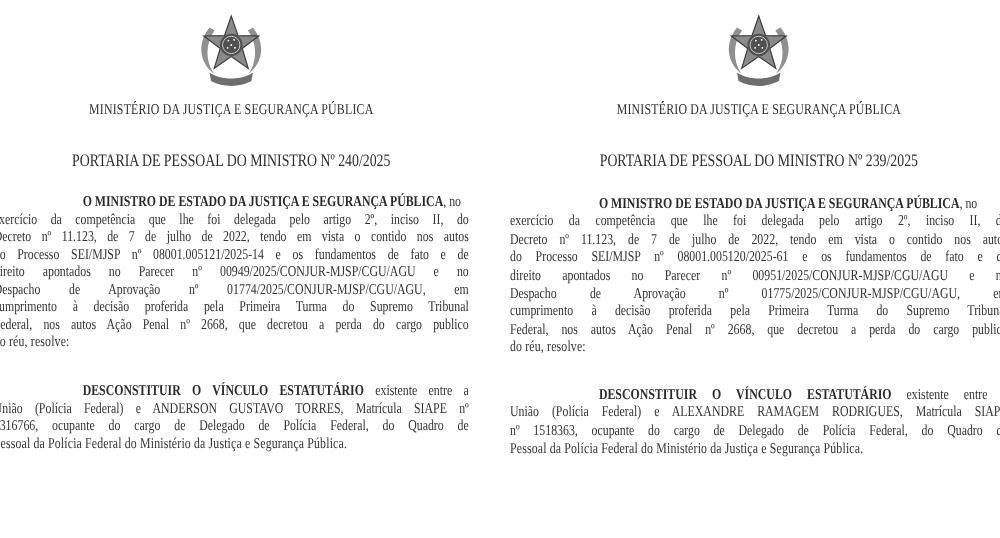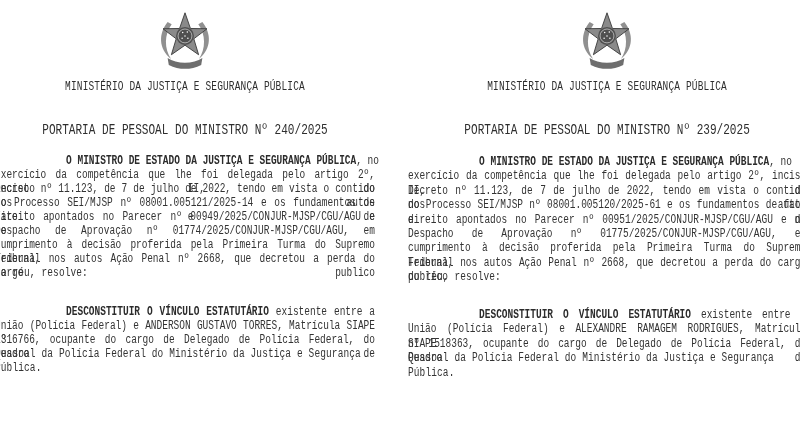--- a/index.html
+++ b/index.html
@@ -1,17 +1,17 @@
 <!DOCTYPE html>
 <html><head>
 <meta charset="utf-8">
 <style>
   html,body{margin:0;padding:0;background:#ffffff;}
   .screen{position:relative;width:800px;height:430px;overflow:hidden;background:#ffffff;
-          font-family:Liberation Mono, monospace;color:#333333;}
+          font-family:Liberation Serif, serif;color:#333333;}
   .page{position:absolute;top:0;height:430px;}
   .pageL{left:-5px;width:380px;}
   .pageR{left:408px;width:398px;}
   .crest{position:absolute;top:7px;left:50%;margin-left:-29px;width:58px;height:66px;}
   .inner{position:absolute;top:0;left:0;height:430px;transform:scaleX(0.79);transform-origin:0 0;}
   .pageL .inner{width:481px;}
   .pageR .inner{width:504px;}
   .ministry{position:absolute;top:80px;left:0;width:100%;text-align:center;
             font-size:12px;letter-spacing:.2px;color:#2e2e2e;white-space:nowrap;}
   .title{position:absolute;top:122px;left:0;width:100%;text-align:center;

